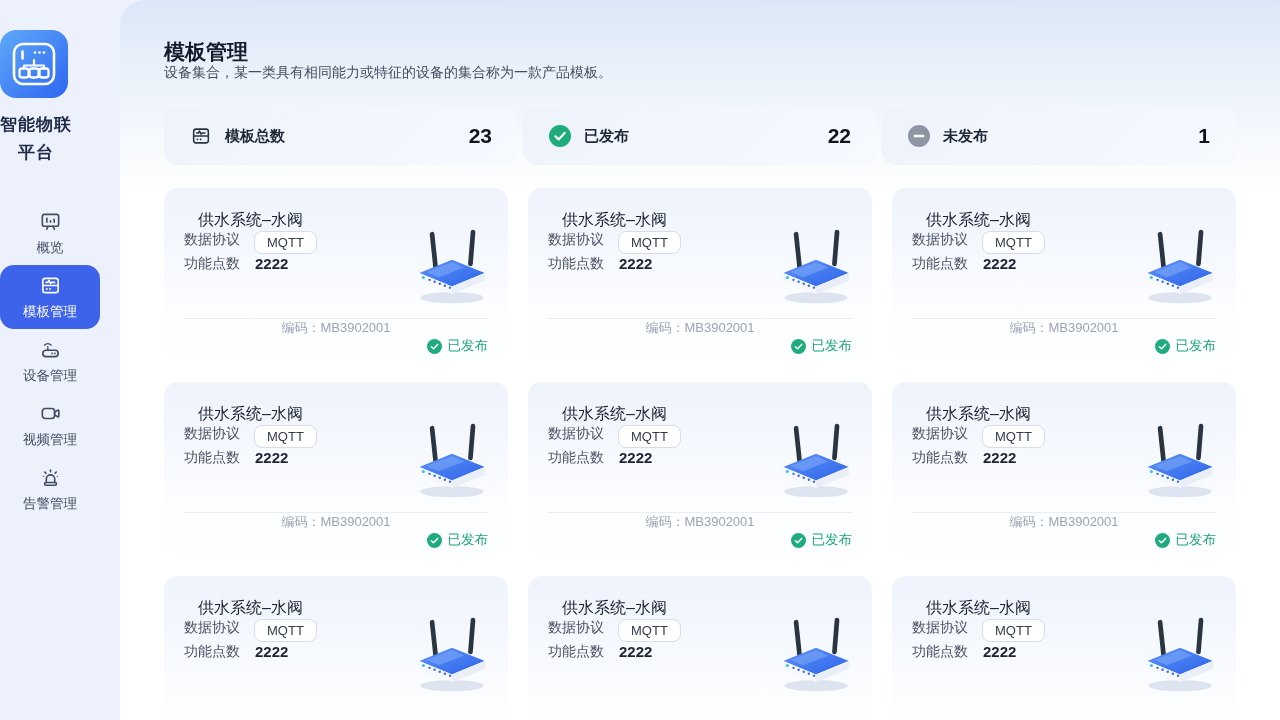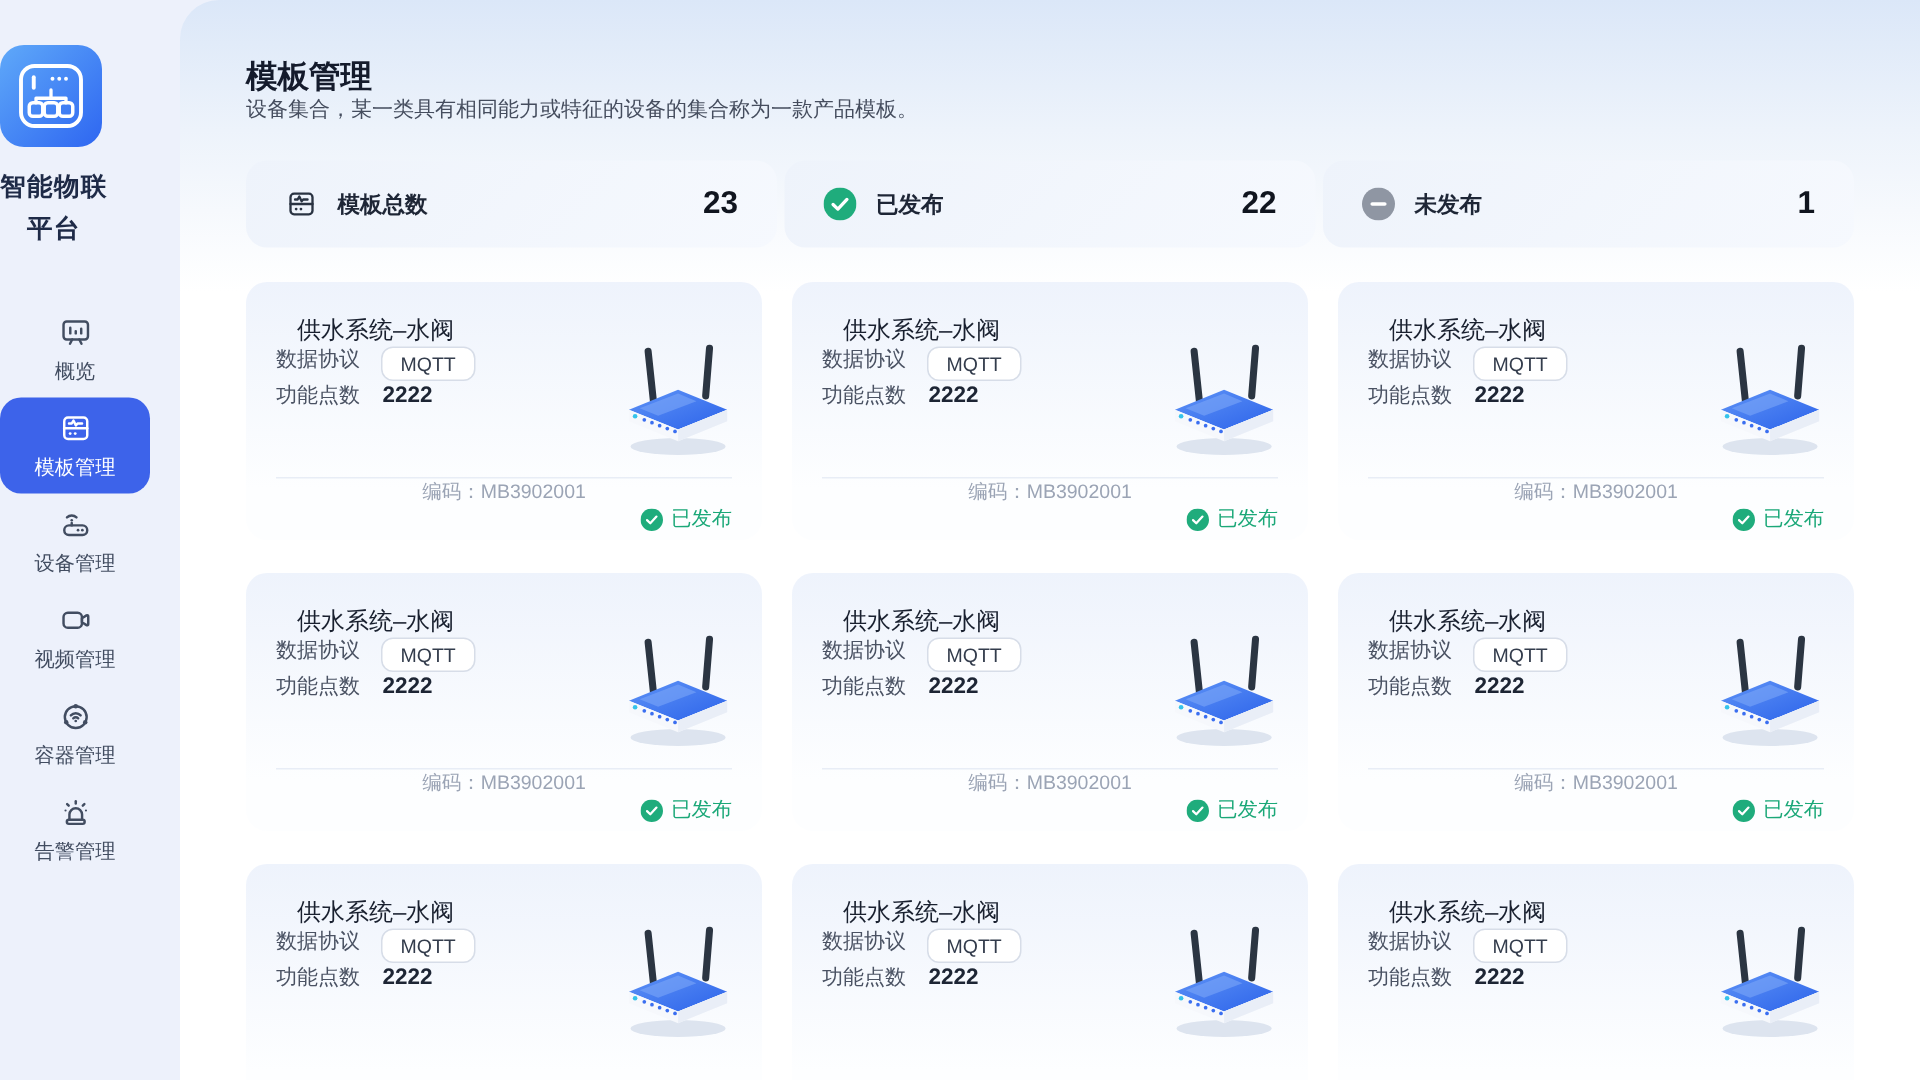--- a/index.html
+++ b/index.html
@@ -188,34 +188,20 @@
       <div class="nav-item">
         <span>
           <svg viewBox="0 0 24 24" fill="none" stroke="currentColor" stroke-width="1.7" stroke-linecap="round" stroke-linejoin="round">
             <rect x="3.5" y="6.8" width="12.8" height="10.4" rx="3"></rect>
             <path d="M16.3 10.6l3.2-2a.8.8 0 0 1 1.2.7v5.4a.8.8 0 0 1-1.2.7l-3.2-2z"></path>
           </svg>
         </span>
         <span class="lbl">视频管理</span>
       </div>
 
-      <div class="nav-item">
-        <span>
-          <svg viewBox="0 0 24 24" fill="none" stroke="currentColor" stroke-width="1.7" stroke-linecap="round" stroke-linejoin="round">
-            <circle cx="12" cy="12.6" r="7.6"></circle>
-            <path d="M8.6 11.4a4.6 4.6 0 0 1 6.8 0"></path>
-            <path d="M10.3 13.4a2.4 2.4 0 0 1 3.4 0"></path>
-            <circle cx="12" cy="15.3" r="0.95" fill="currentColor" stroke="none"></circle>
-            <circle cx="12" cy="5" r="1.55" fill="currentColor" stroke="none"></circle>
-            <circle cx="5.4" cy="16.2" r="1.55" fill="currentColor" stroke="none"></circle>
-            <circle cx="18.6" cy="16.2" r="1.55" fill="currentColor" stroke="none"></circle>
-          </svg>
-        </span>
-        <span class="lbl">容器管理</span>
-      </div>
 
       <div class="nav-item">
         <span>
           <svg viewBox="0 0 24 24" fill="none" stroke="currentColor" stroke-width="1.7" stroke-linecap="round" stroke-linejoin="round">
             <path d="M7.6 17.2v-3.6a4.4 4.4 0 0 1 8.8 0v3.6"></path>
             <rect x="5.8" y="17.2" width="12.4" height="2.9" rx="1.45"></rect>
             <path d="M12 5.9V4.3"></path>
               <path d="M7.1 7.4L6 6.3"></path>
               <path d="M16.9 7.4L18 6.3"></path>
             <circle cx="4.9" cy="10.8" r="0.75" fill="currentColor" stroke="none"></circle>

